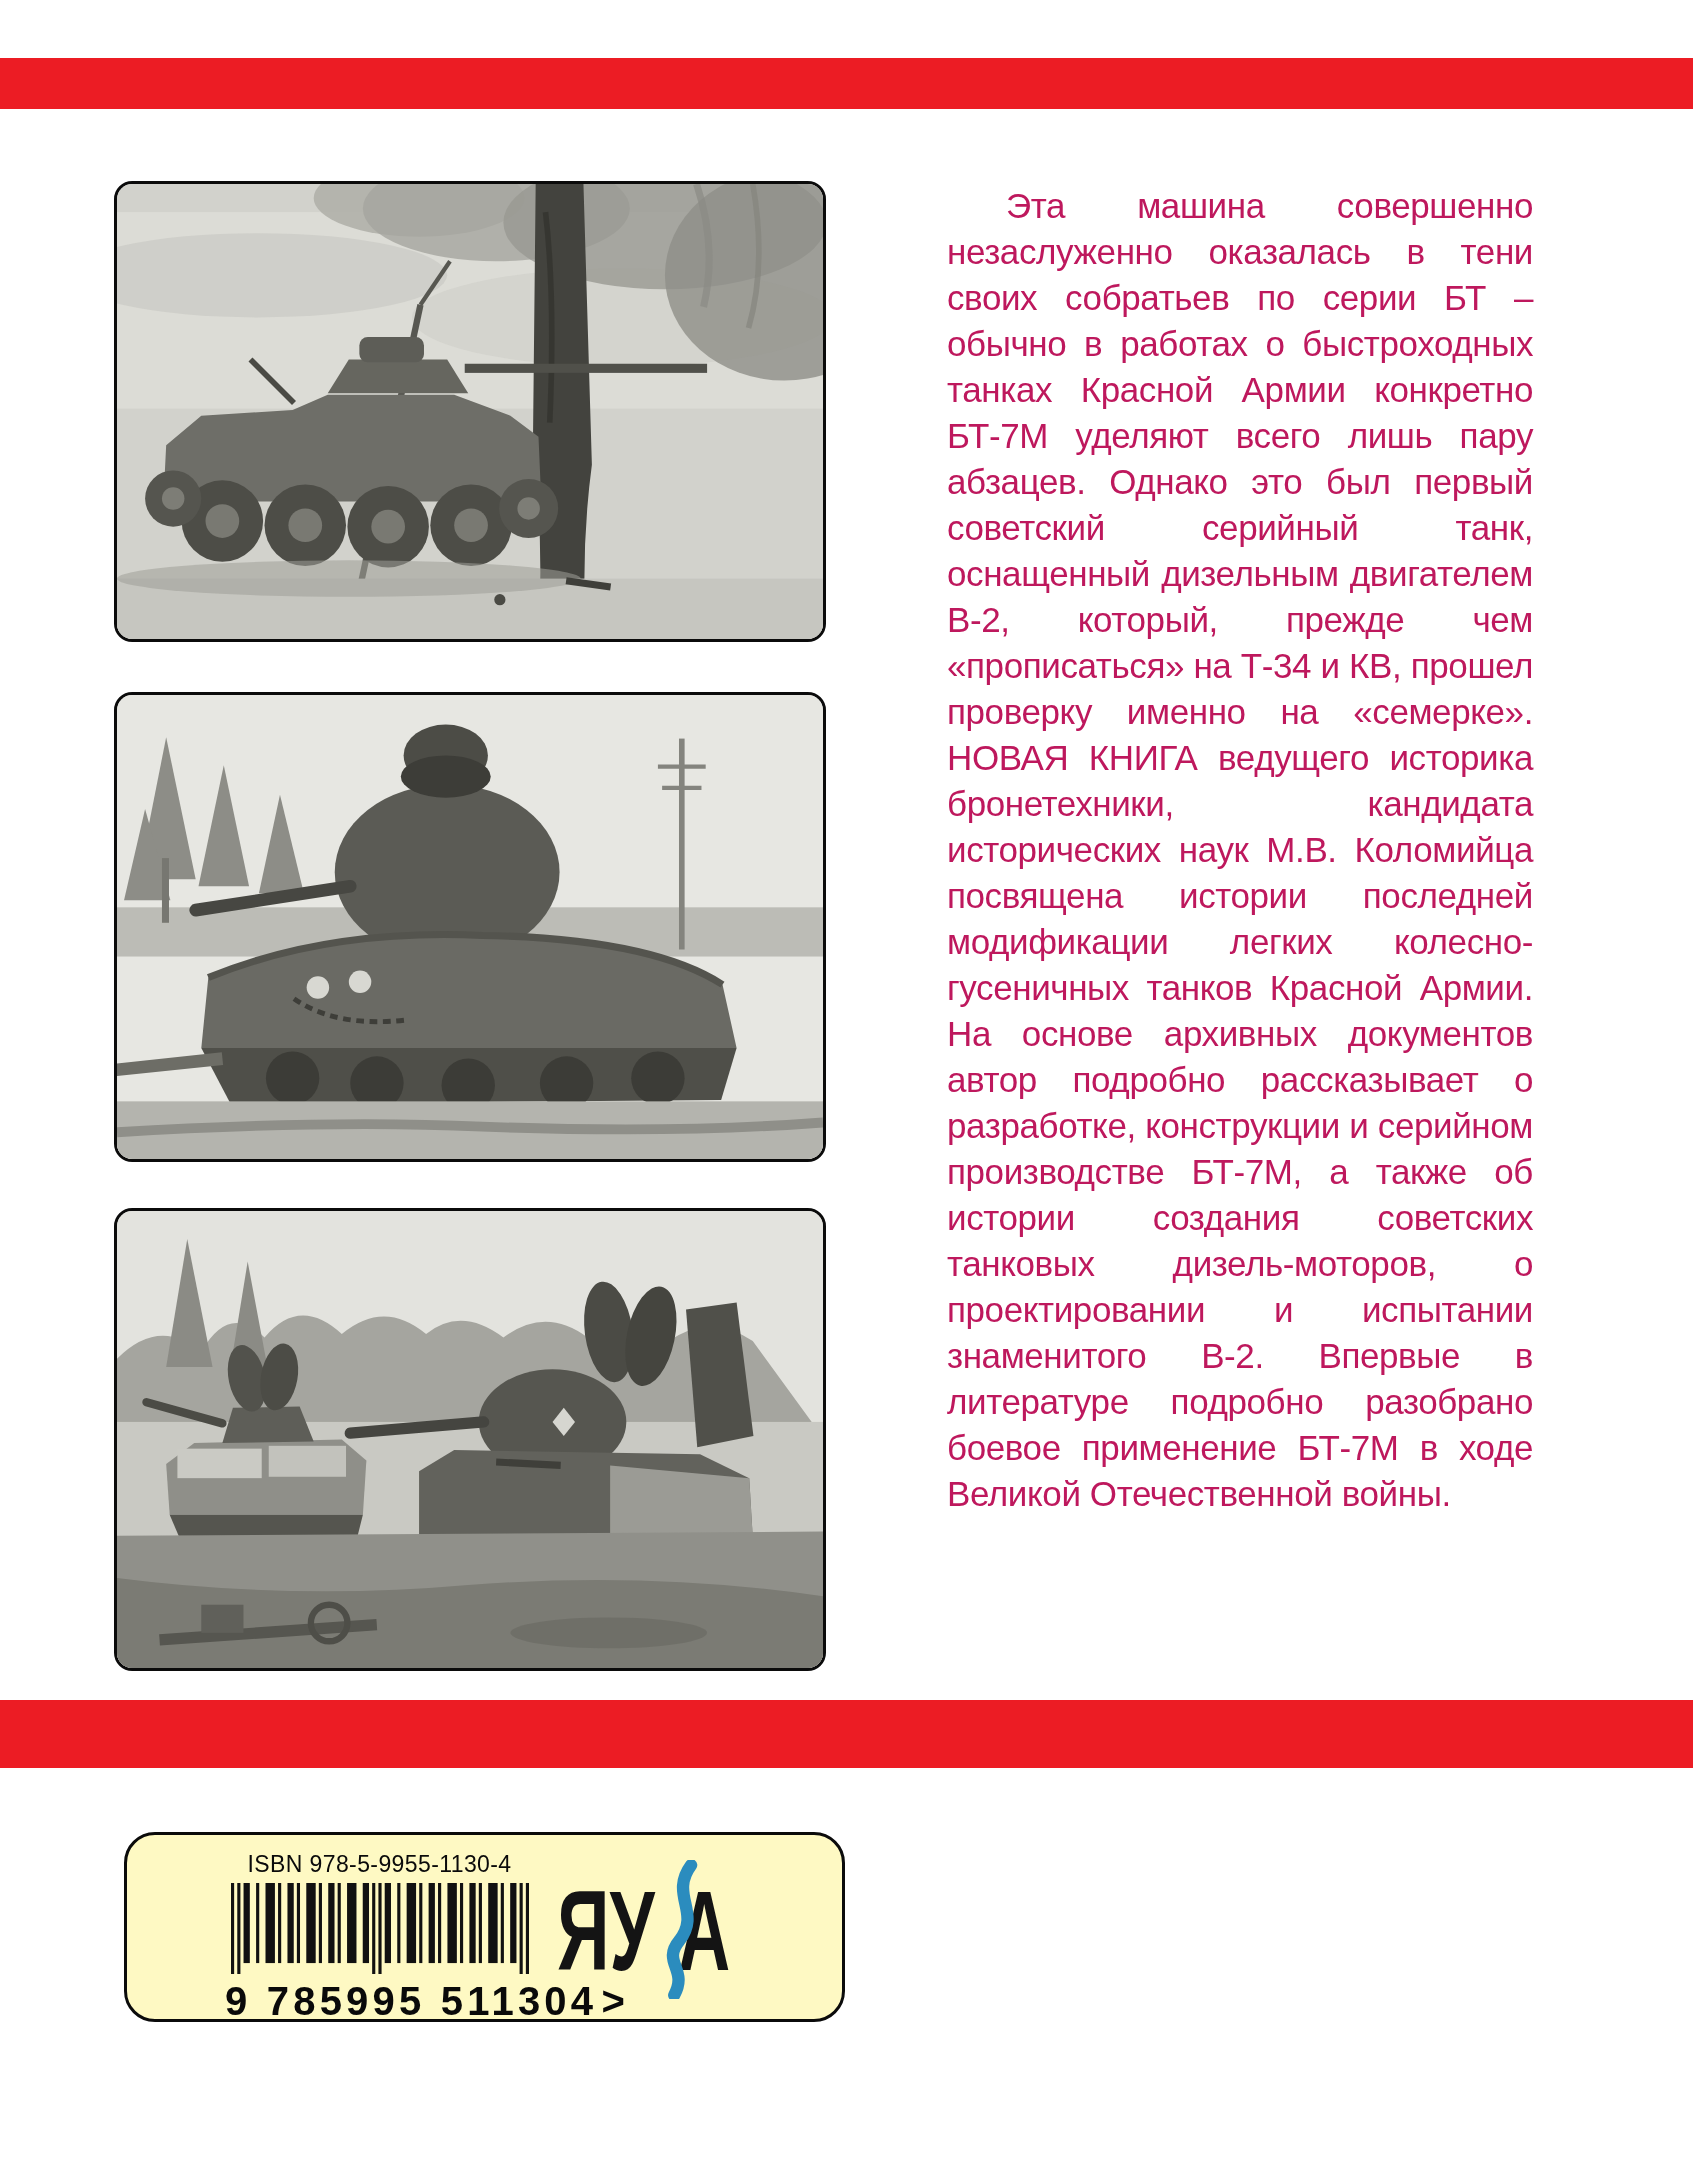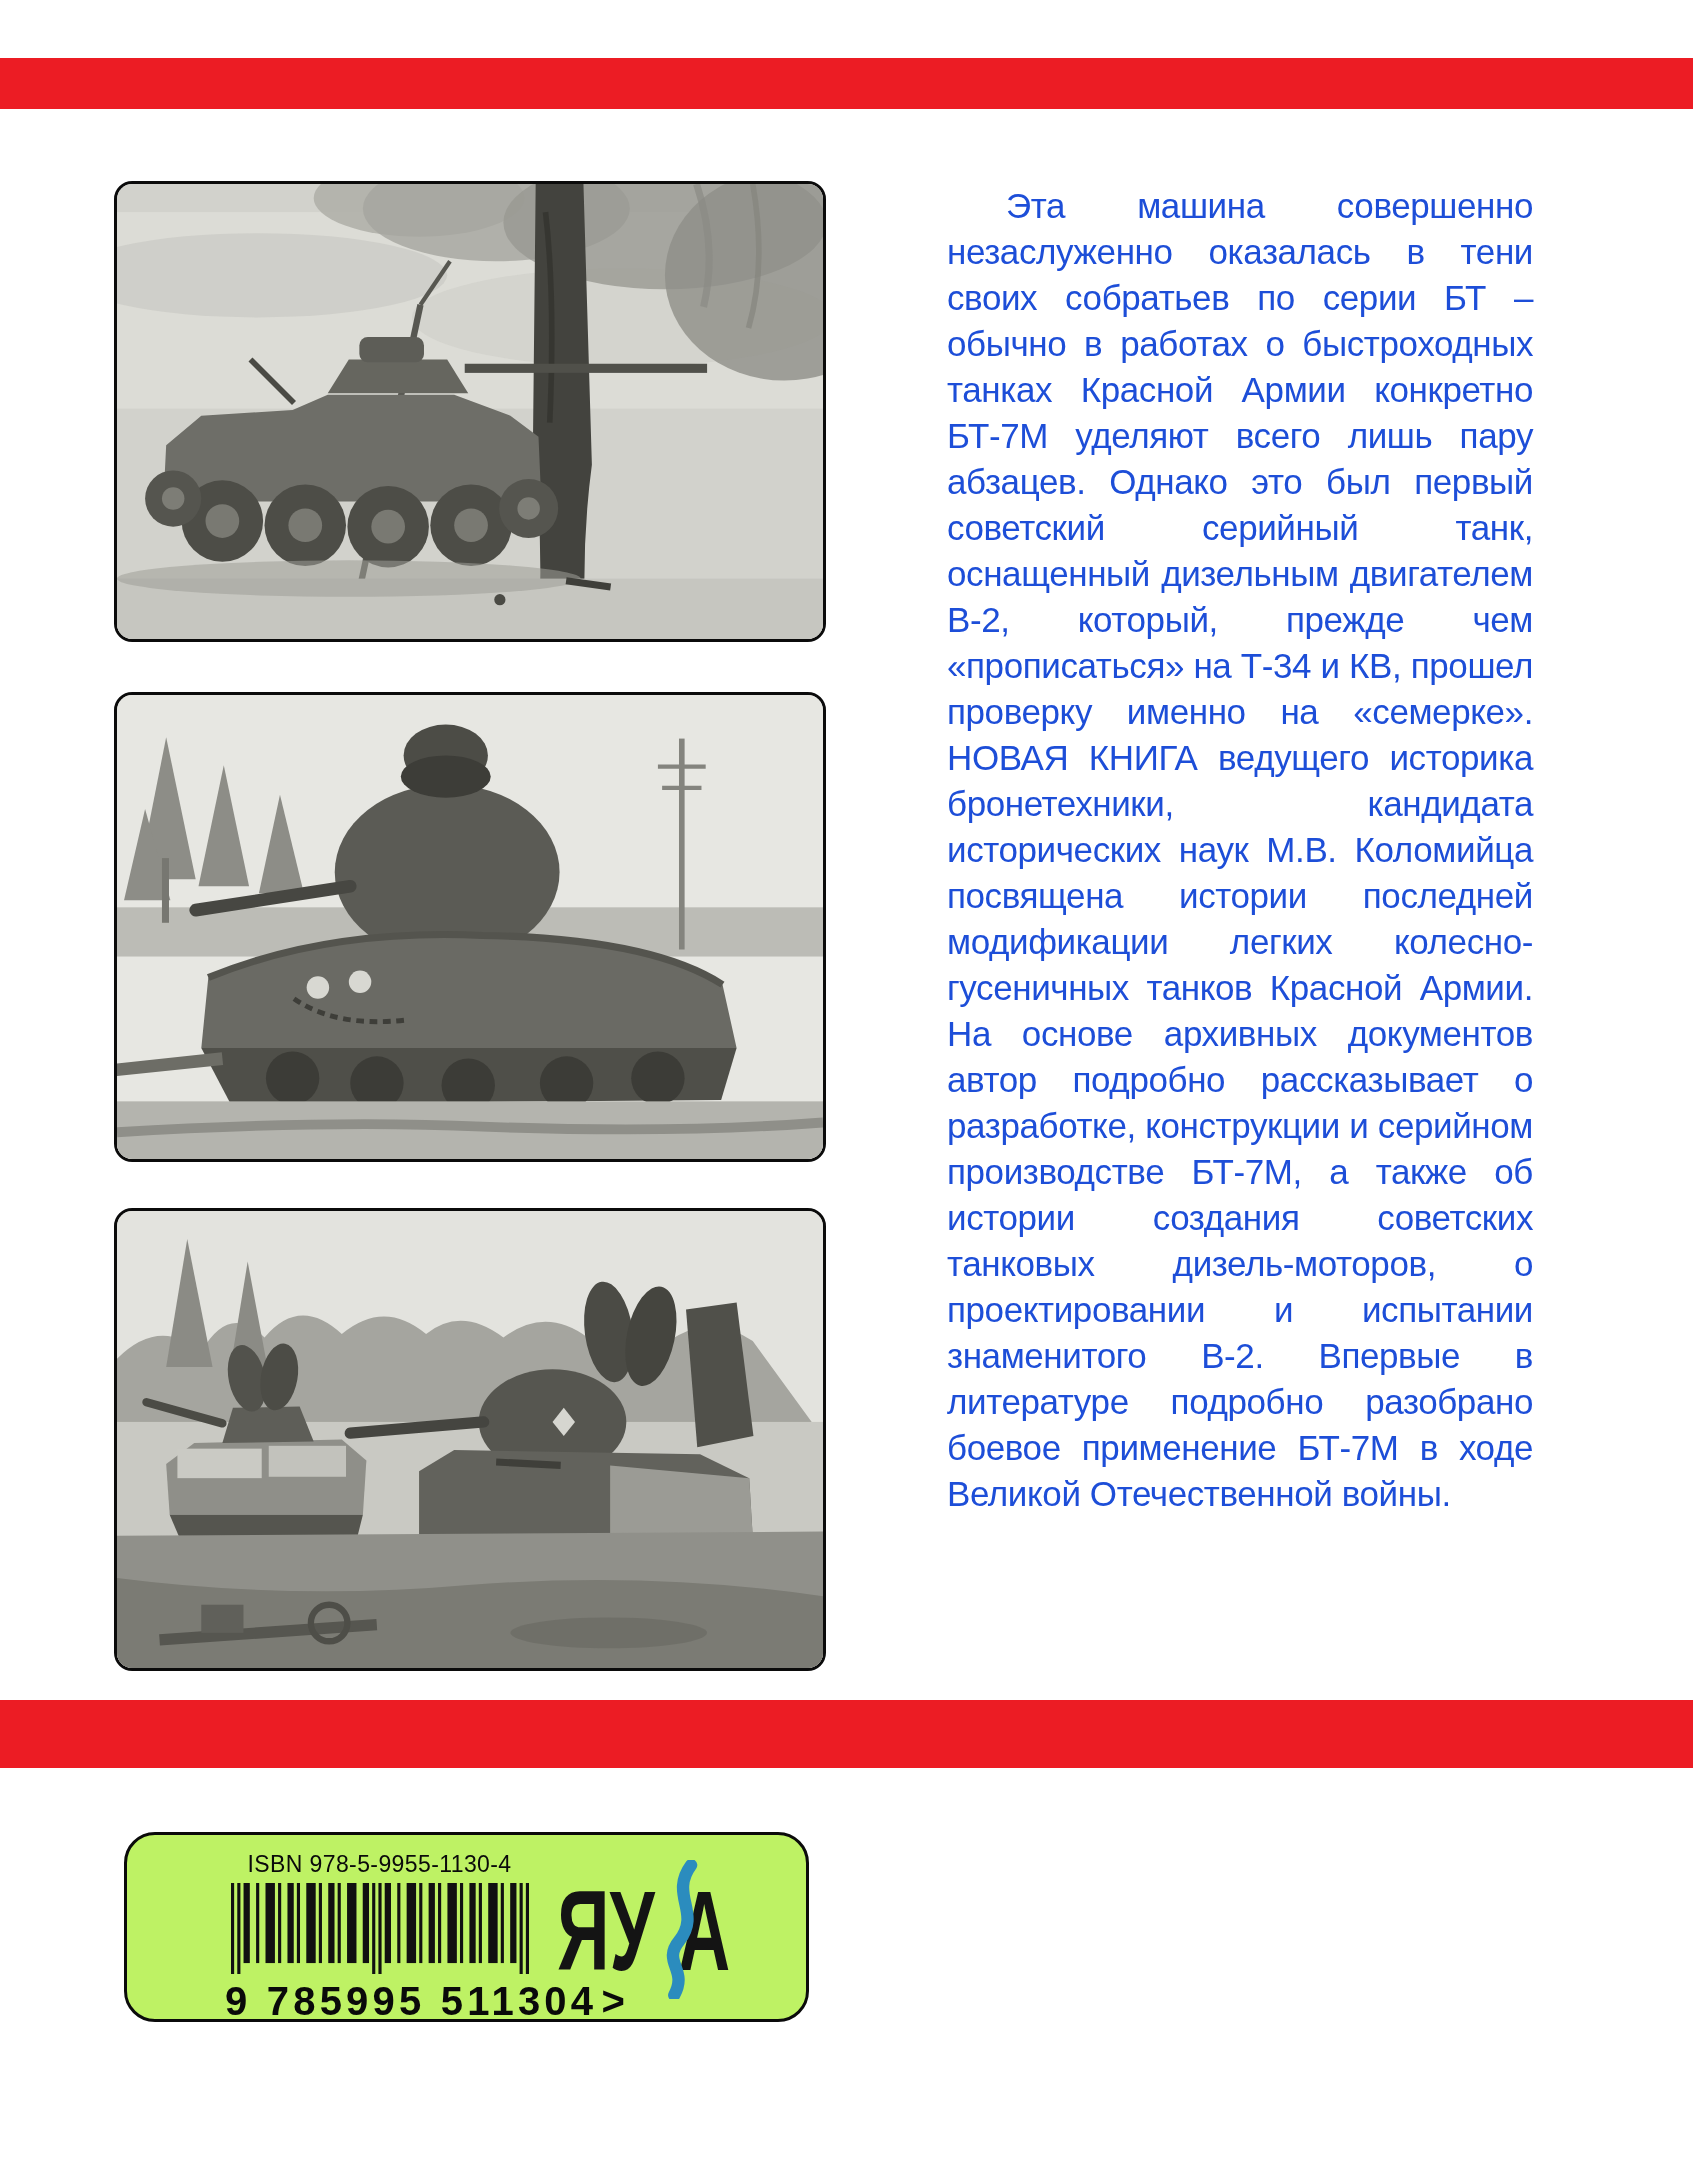--- a/index.html
+++ b/index.html
@@ -9,28 +9,28 @@
   .redbar.top{top:58px;height:51px;}
   .redbar.bottom{top:1700px;height:68px;}
 
   .photo{position:absolute;left:114px;width:706px;border:3.5px solid #0b0b0b;
          border-radius:18.3px;overflow:hidden;background:#d8d8d3;}
   .photo svg{display:block;width:100%;height:100%;}
   #photo1{top:181px;height:455px;}
   #photo2{top:692px;height:464px;}
   #photo3{top:1208px;height:457px;}
 
-  .annotation{position:absolute;left:947px;top:183px;width:586px;color:#1d4ed8;
+  .annotation{position:absolute;left:947px;top:183px;width:586px;color:#be185d;
               font-size:35px;line-height:46px;text-align:justify;
               font-stretch:condensed;letter-spacing:-0.4px;}
   .annotation p{margin:0;text-indent:59px;}
   .annotation p + p{margin-top:9.8px;}
 
   .isbn-box{position:absolute;left:124px;top:1832px;width:679px;height:184px;
-            border:3.5px solid #0b0b0b;border-radius:31px;background:#bef264;}
+            border:3.5px solid #0b0b0b;border-radius:31px;background:#fef9c3;padding-left:36px;}
   .bc-block{position:absolute;left:98px;top:15.5px;width:309px;text-align:center;color:#0a0a0a;}
   .isbn-label{font-size:23px;letter-spacing:0.4px;white-space:nowrap;}
   .barcode{display:block;margin:5.6px auto 0;width:298px;height:91px;}
   .bc-digits{margin-top:5px;font-size:40px;letter-spacing:4.2px;white-space:nowrap;font-weight:bold;}
   .bc-mark{margin-left:4.2px;}
   .logo{position:absolute;left:430px;top:25px;}
   .logo svg{display:block;}
 </style>
 </head>
 <body>

